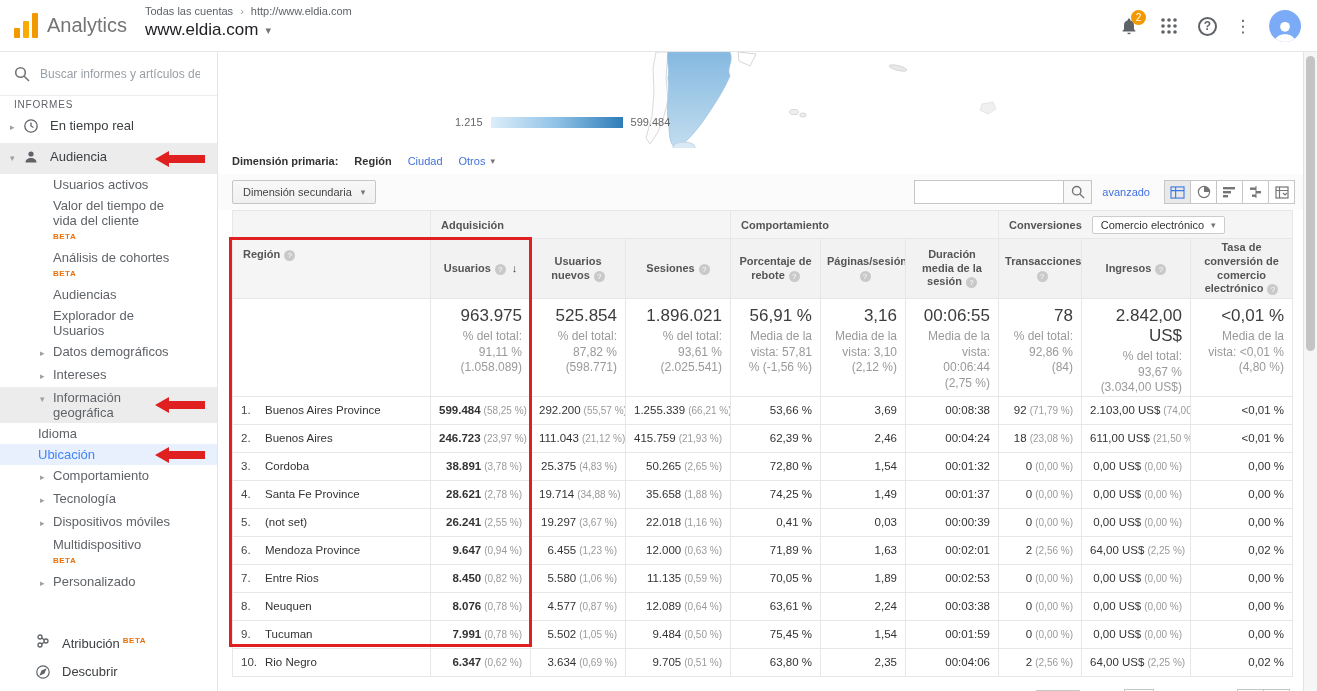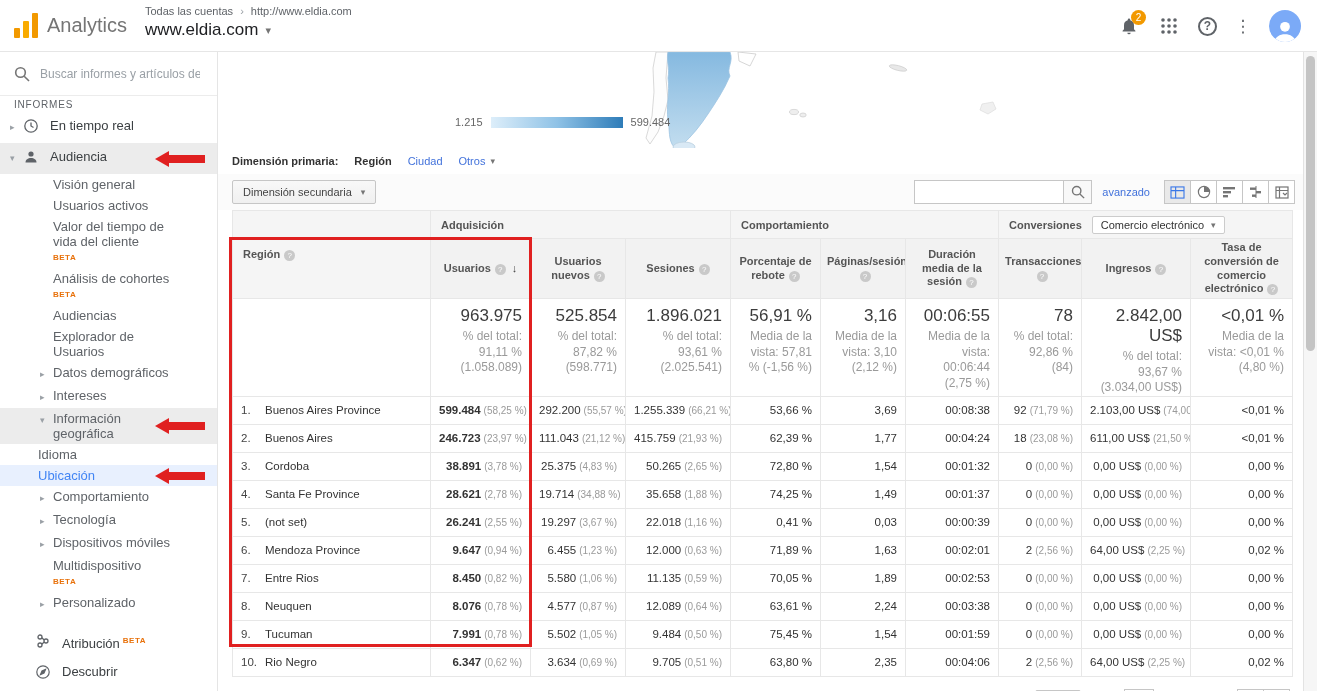--- a/index.html
+++ b/index.html
@@ -197,24 +197,20 @@
           <span class="caret">▾</span>
           <span class="nav-ic"><svg width="16" height="16" viewBox="0 0 16 16" fill="#5f6368">
               <circle cx="8" cy="5" r="2.6"></circle>
               <path d="M2.5 13.5c0-3 2.5-4.5 5.5-4.5s5.5 1.5 5.5 4.5z"></path>
             </svg></span>
           <span class="label">Audiencia</span>
           <span class="annot-arrow">
             <span class="ah"></span>
             <span class="at"></span>
           </span>
-        </div>
-        <div class="nav-item lvl1">
-          <span class="caret"></span>
-          <span class="label">Visión general</span>
         </div>
         <div class="nav-item lvl1">
           <span class="caret"></span>
           <span class="label">Usuarios activos</span>
         </div>
         <div class="nav-item lvl1">
           <span class="caret"></span>
           <span class="label">Valor del tiempo de vida del cliente<span class="beta">BETA</span></span>
         </div>
         <div class="nav-item lvl1">
@@ -484,21 +480,21 @@
               <td class="num"><span class="val">92</span><span class="pct">(71,79 %)</span></td>
               <td class="num"><span class="val">2.103,00 US$</span><span class="pct">(74,00 %)</span></td>
               <td class="num"><span class="val">&lt;0,01 %</span></td>
             </tr>
             <tr>
               <td class="region-cell"><span class="rank">2.</span><span class="rname">Buenos Aires</span></td>
               <td class="num sorted"><span class="val">246.723</span><span class="pct">(23,97 %)</span></td>
               <td class="num"><span class="val">111.043</span><span class="pct">(21,12 %)</span></td>
               <td class="num"><span class="val">415.759</span><span class="pct">(21,93 %)</span></td>
               <td class="num"><span class="val">62,39 %</span></td>
-              <td class="num"><span class="val">1,77</span></td>
+              <td class="num"><span class="val">2,46</span></td>
               <td class="num"><span class="val">00:04:24</span></td>
               <td class="num"><span class="val">18</span><span class="pct">(23,08 %)</span></td>
               <td class="num"><span class="val">611,00 US$</span><span class="pct">(21,50 %)</span></td>
               <td class="num"><span class="val">&lt;0,01 %</span></td>
             </tr>
             <tr>
               <td class="region-cell"><span class="rank">3.</span><span class="rname">Cordoba</span></td>
               <td class="num sorted"><span class="val">38.891</span><span class="pct">(3,78 %)</span></td>
               <td class="num"><span class="val">25.375</span><span class="pct">(4,83 %)</span></td>
               <td class="num"><span class="val">50.265</span><span class="pct">(2,65 %)</span></td>

